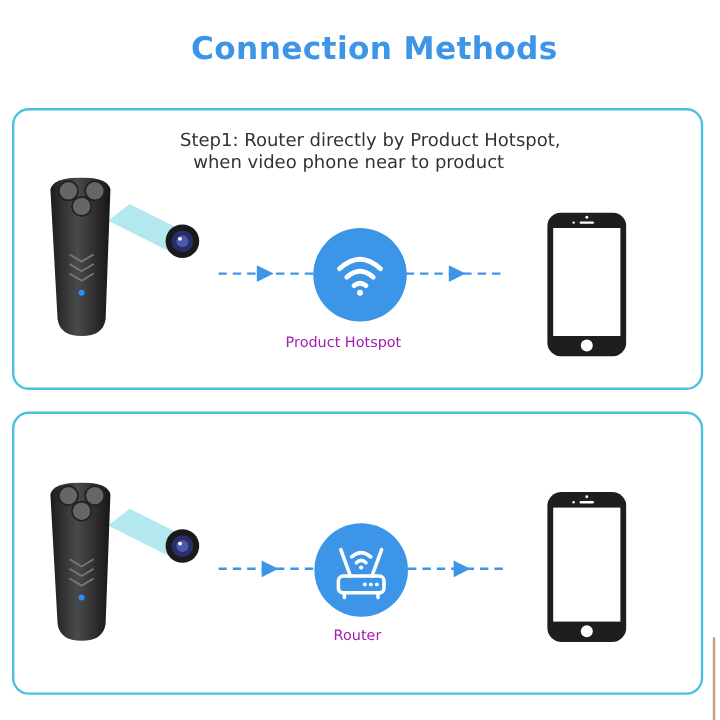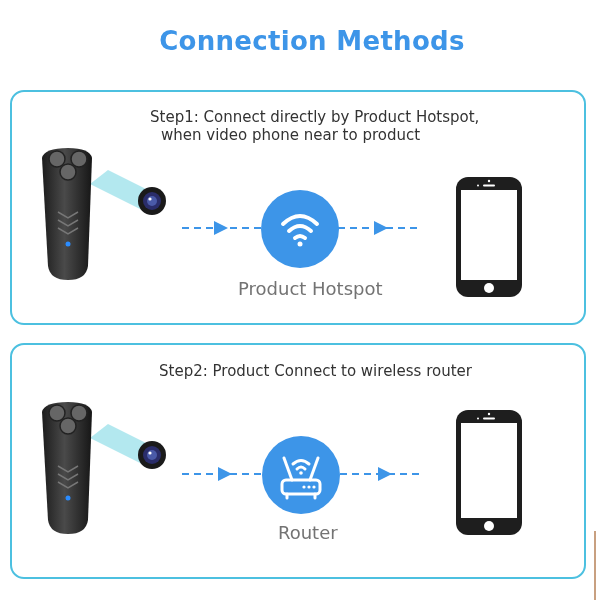--- a/index.html
+++ b/index.html
@@ -6,34 +6,34 @@
   body{width:600px;height:600px;position:relative;overflow:hidden;font-family:"Liberation Sans","DejaVu Sans",sans-serif;}
   .title{position:absolute;left:0;top:26px;width:624px;text-align:center;font-family:"DejaVu Sans",sans-serif;font-weight:bold;font-size:26px;color:#3d95e8;letter-spacing:0.3px;}
   .panel{position:absolute;left:10px;width:576px;border:2px solid #4cc0e0;border-radius:14px;box-sizing:border-box;background:#fff;}
   .panel1{top:90px;height:235px;}
   .panel2{top:343px;height:236px;}
   .step{position:absolute;color:#333;font-size:15px;line-height:18px;white-space:nowrap;font-family:"DejaVu Sans",sans-serif;}
   .step span{display:block;}
   .device{position:absolute;}
   .hub{position:absolute;width:78px;height:78px;border-radius:50%;background:#3d95e8;}
   .hub svg{position:absolute;left:0;top:0;}
-  .hub-label{position:absolute;color:#737373;font-size:18px;white-space:nowrap;font-family:"DejaVu Sans",sans-serif;}
+  .hub-label{position:absolute;color:#a21caf;font-size:12px;white-space:nowrap;font-family:"DejaVu Sans",sans-serif;}
   .flow{position:absolute;}
   .phone{position:absolute;}
   .edge-line{position:absolute;left:594px;top:531px;width:2px;height:69px;background:#c8a080;}
 </style>
 </head>
 <body>
 
 <div class="title">Connection Methods</div>
 
 <div class="panel panel1"></div>
 
 <div class="step" style="left:150px;top:108px;">
-  <span>Step1: Connect directly by Product Hotspot,</span>
+  <span>Step1: Router directly by Product Hotspot,</span>
   <span style="padding-left:11px;">when video phone near to product</span>
 </div>
 
 <svg class="device" style="left:38px;top:148px;" width="135" height="135" viewBox="0 0 135 135">
   <defs>
     <linearGradient id="sg1" x1="0" x2="1" y1="0" y2="0">
       <stop offset="0" stop-color="#1c1c1c"></stop>
         <stop offset="0.45" stop-color="#4a4a4a"></stop>
         <stop offset="1" stop-color="#161616"></stop>
     </linearGradient>
@@ -77,21 +77,20 @@
   <rect x="5" y="13" width="56" height="90" fill="#ffffff"></rect>
   <circle cx="33" cy="4" r="1.2" fill="#fff"></circle>
   <rect x="27" y="7.5" width="12" height="2" rx="1" fill="#fff"></rect>
   <circle cx="22" cy="8.5" r="1" fill="#fff"></circle>
   <circle cx="33" cy="111" r="5" fill="#fff"></circle>
 </svg>
 
 <div class="panel panel2"></div>
 
 <div class="step" style="left:86px;top:362px;">
-  <span style="padding-left:73px;">Step2: Product Connect to wireless router</span>
 </div>
 
 <svg class="device" style="left:38px;top:402px;" width="135" height="135" viewBox="0 0 135 135">
   <defs>
     <linearGradient id="sg2" x1="0" x2="1" y1="0" y2="0">
       <stop offset="0" stop-color="#1c1c1c"></stop>
         <stop offset="0.45" stop-color="#4a4a4a"></stop>
         <stop offset="1" stop-color="#161616"></stop>
     </linearGradient>
   </defs>

